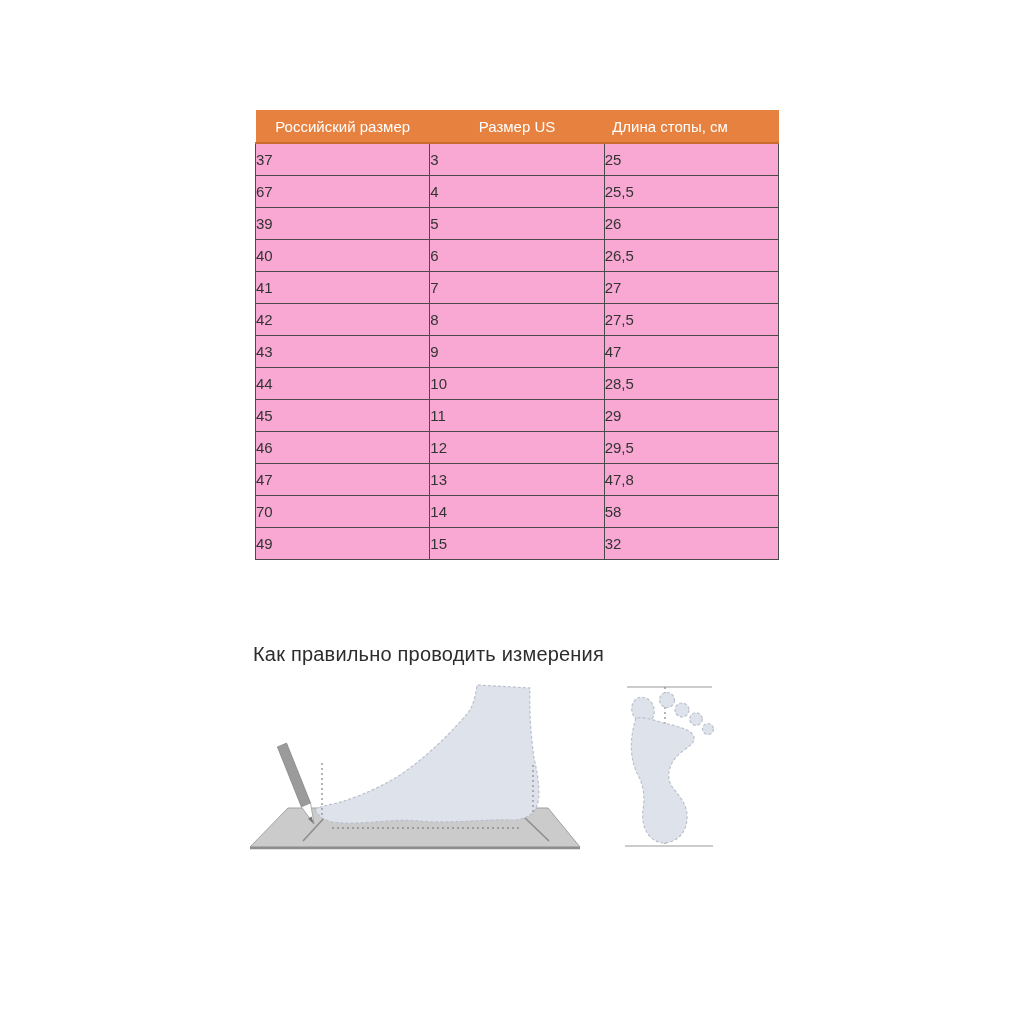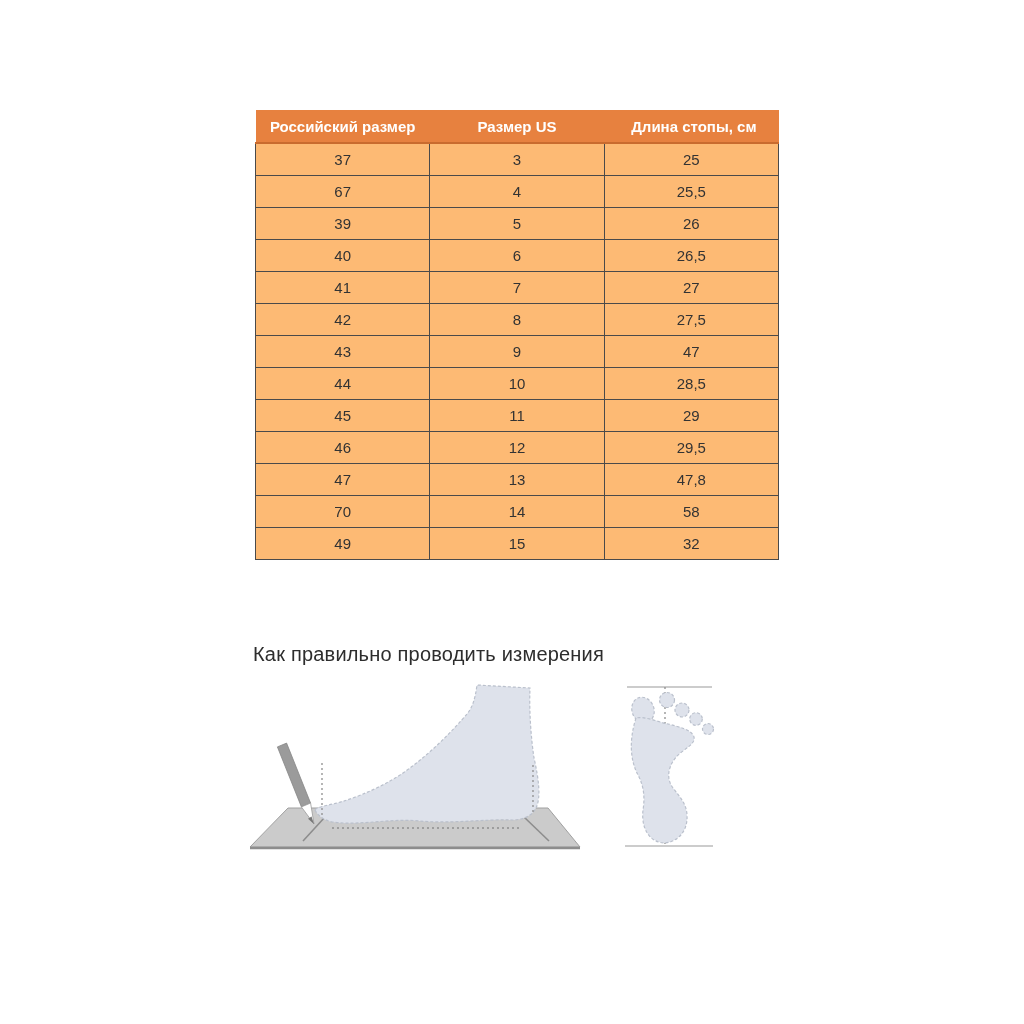--- a/index.html
+++ b/index.html
@@ -36,40 +36,40 @@
   }
   table.size-table {
     width: 100%;
     border-collapse: collapse;
     table-layout: fixed;
   }
   table.size-table thead th {
     background: var(--header-bg);
     color: var(--header-text);
     font-size: 15px;
-    font-weight: bold;
+    font-weight: normal;
     height: 33px;
     text-align: center;
     vertical-align: middle;
     border-bottom: 2px solid var(--header-edge);
     padding: 0 8px;
   }
   table.size-table thead th.col-right {
-    text-align: right;
+    text-align: left;
     padding-right: 22px;
   }
   table.size-table tbody td {
     border: 1px solid var(--table-border);
     border-top: none;
     height: 32px;
-    text-align: center;
+    text-align: left;
     vertical-align: middle;
     font-size: 15px;
     color: var(--cell-text);
-    background: #fdba74;
+    background: #f9a8d4;
   }
   .section-heading {
     position: absolute;
     left: 253px;
     top: 603px;
     font-size: 20px;
     color: var(--heading-text);
     font-weight: normal;
     letter-spacing: 0.2px;
     margin-top: 40px;

